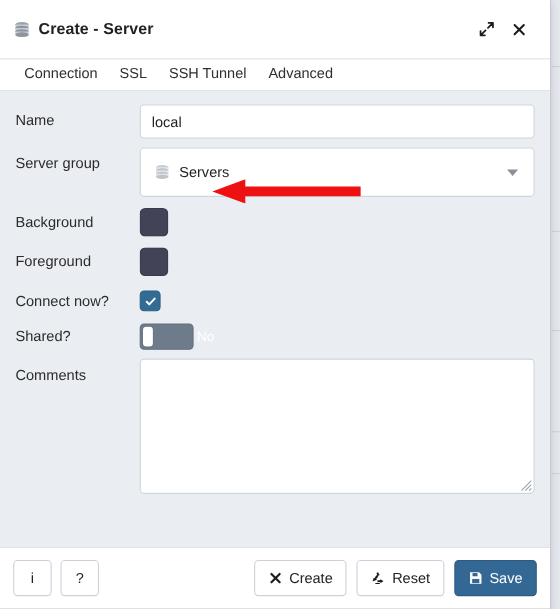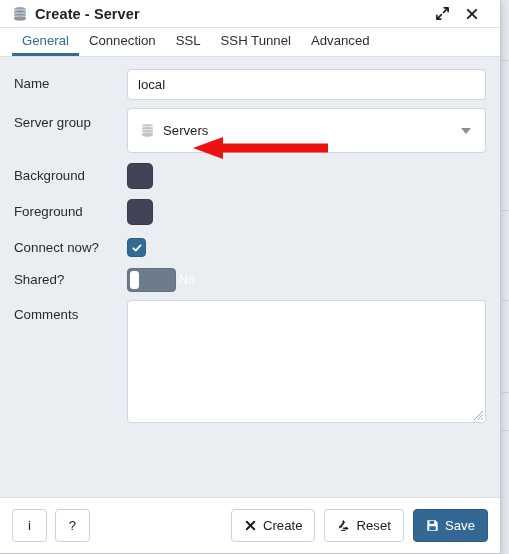--- a/index.html
+++ b/index.html
@@ -28,21 +28,21 @@
     width: 501px; height: 554px;
     background: #eaedf2;
     border: 1px solid #c3c9d4;
     border-top: none; border-left: none;
     display: flex; flex-direction: column;
     box-shadow: 0 2px 8px rgba(0,0,0,.18);
   }
 
   
   #titlebar {
-    height: 28px; flex: none;
+    height: 54px; flex: none;
     background: #ffffff;
     border-bottom: 1px solid #dfe3e8;
     display: flex; align-items: center;
     padding: 0 16px 0 12px;
     position: relative;
     text-align: center;
   }
   #title-icon { width: 16px; height: 16px; flex: none; margin-right: 7px; display:block; }
   #title-text {
     font-size: 14.5px; color: #222; font-weight: 600;
@@ -243,21 +243,20 @@
       </span>
       <span class="tb-btn">
         <svg width="14" height="14" viewBox="0 0 16 16" stroke="#1c1c1c" stroke-width="2.1" stroke-linecap="round">
           <path d="M3.2 3.2l9.6 9.6M12.8 3.2l-9.6 9.6"></path>
         </svg>
       </span>
     </div>
   </div>
 
   <div id="tabs">
-    <div class="tab active">General</div>
     <div class="tab">Connection</div>
     <div class="tab">SSL</div>
     <div class="tab">SSH Tunnel</div>
     <div class="tab">Advanced</div>
   </div>
 
   <div id="body">
 
     <div class="row">
       <div class="lbl">Name</div>

